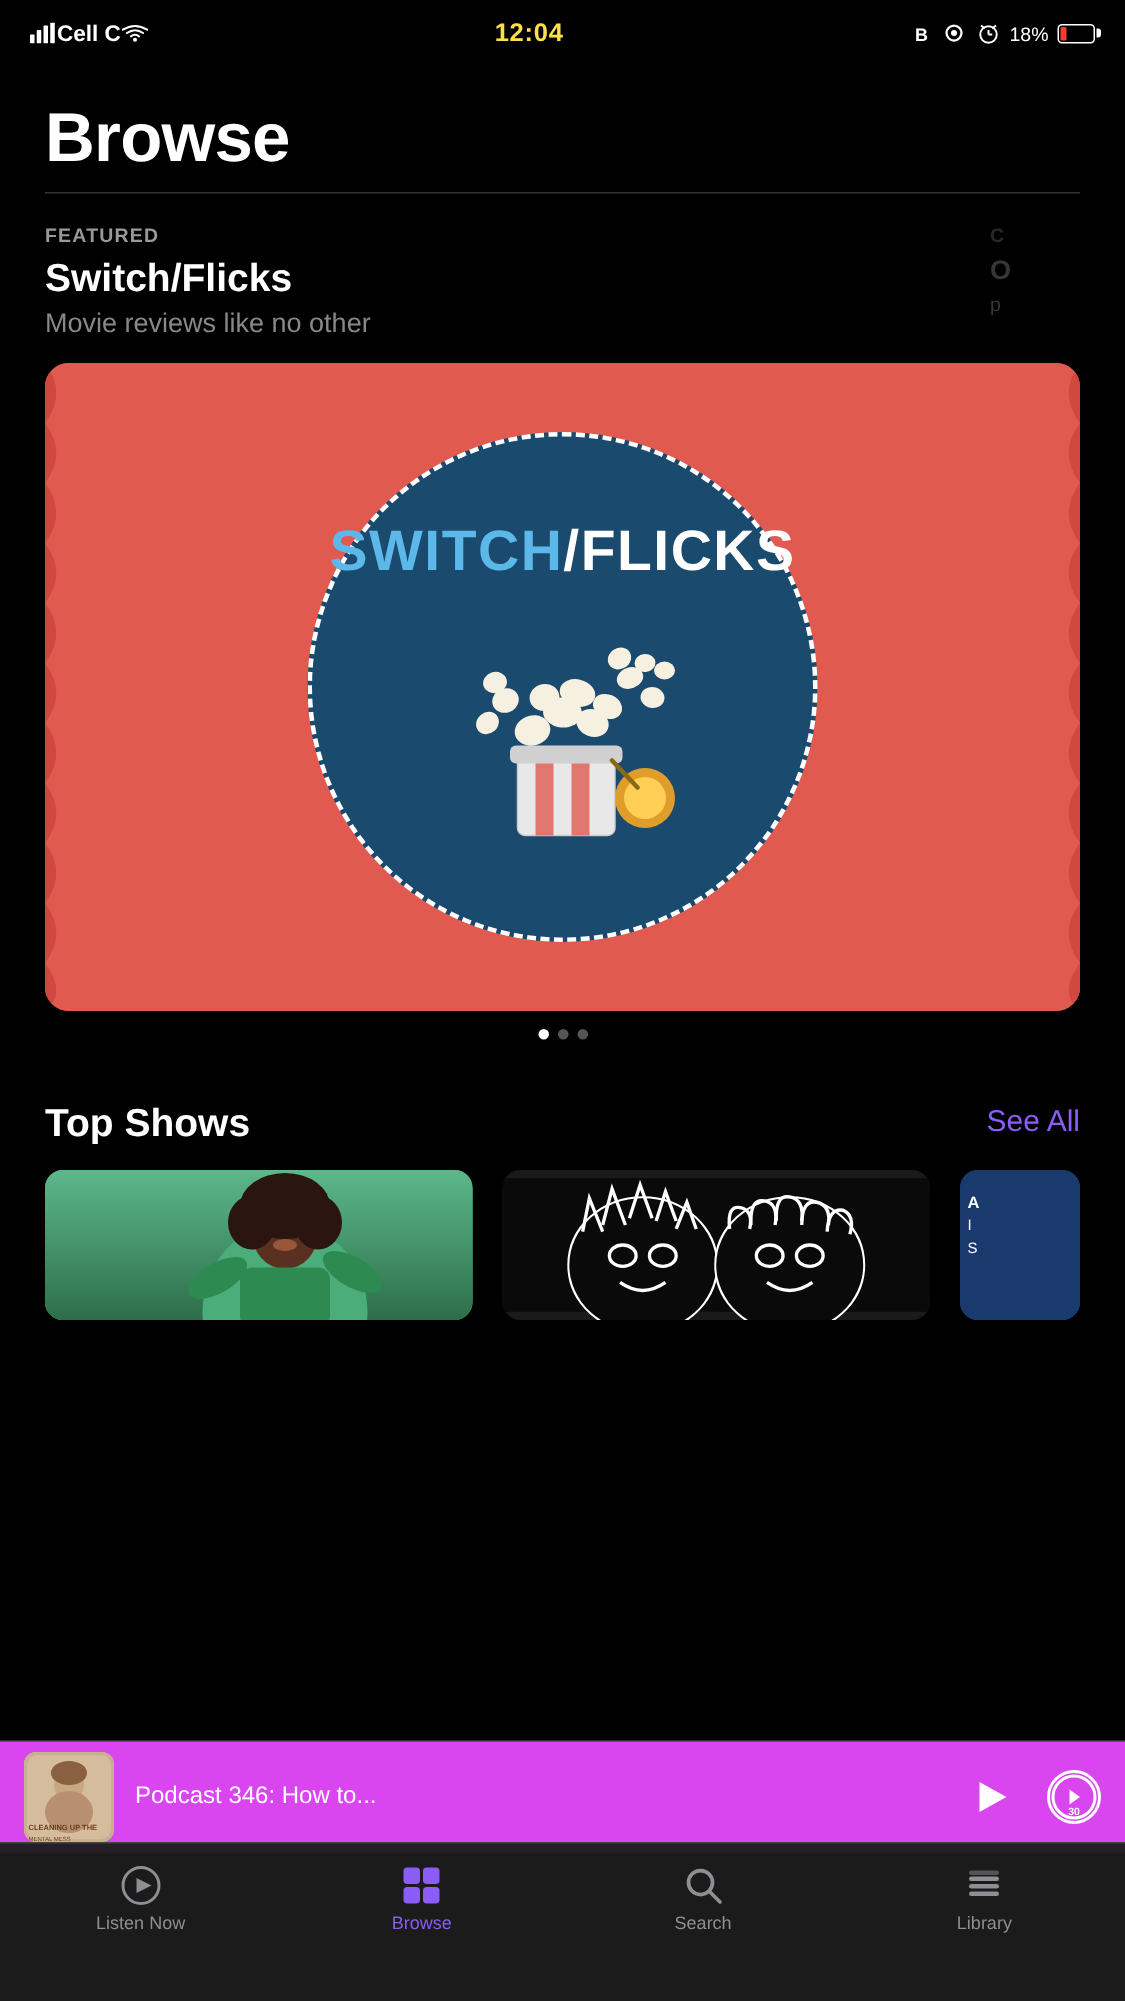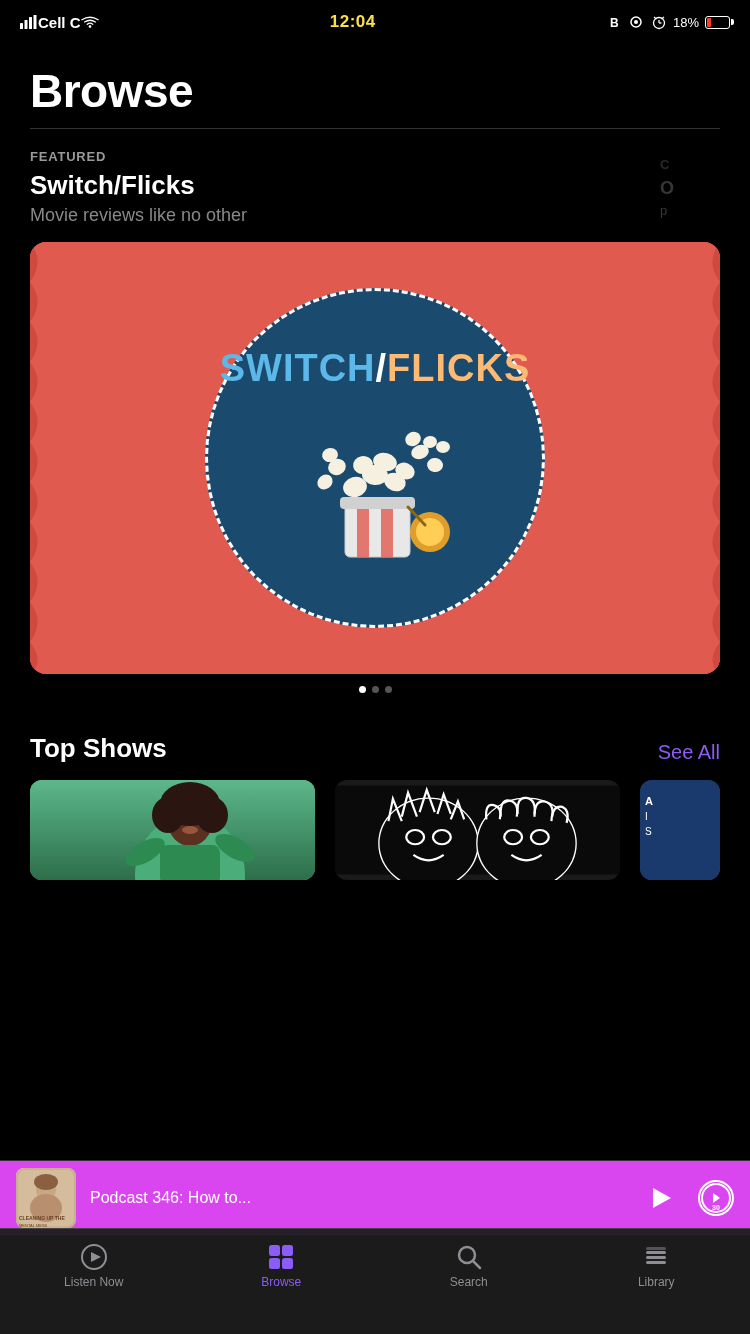--- a/index.html
+++ b/index.html
@@ -98,21 +98,20 @@
       height: 0.5px;
       background: #333;
       margin: 0 30px;
     }
 
     
     .featured-section {
       padding: 20px 30px 0 30px;
       display: flex;
       gap: 36px;
-      align-items: center;
     }
 
     .featured-item {
       flex: 1;
       min-width: 0;
     }
 
     .featured-label {
       font-size: 13px;
       font-weight: 600;
@@ -171,36 +170,36 @@
       font-weight: 900;
       letter-spacing: 1px;
       margin-bottom: 8px;
       text-align: center;
       line-height: 1.1;
     }
     .artwork-logo-switch {
       color: #5bb8e8;
     }
     .artwork-logo-flicks {
-      color: #fdba74;
+      color: #ffffff;
       margin-top: 39px;
     }
     .artwork-slash {
       color: #fff;
     }
 
     
     .top-shows-section {
       margin-top: 40px;
       padding: 0 30px;
     }
 
     .section-header {
       display: flex;
-      align-items: flex-end;
+      align-items: center;
       justify-content: space-between;
       margin-bottom: 16px;
     }
 
     .section-title {
       font-size: 26px;
       font-weight: 700;
       color: #fff;
     }
 

